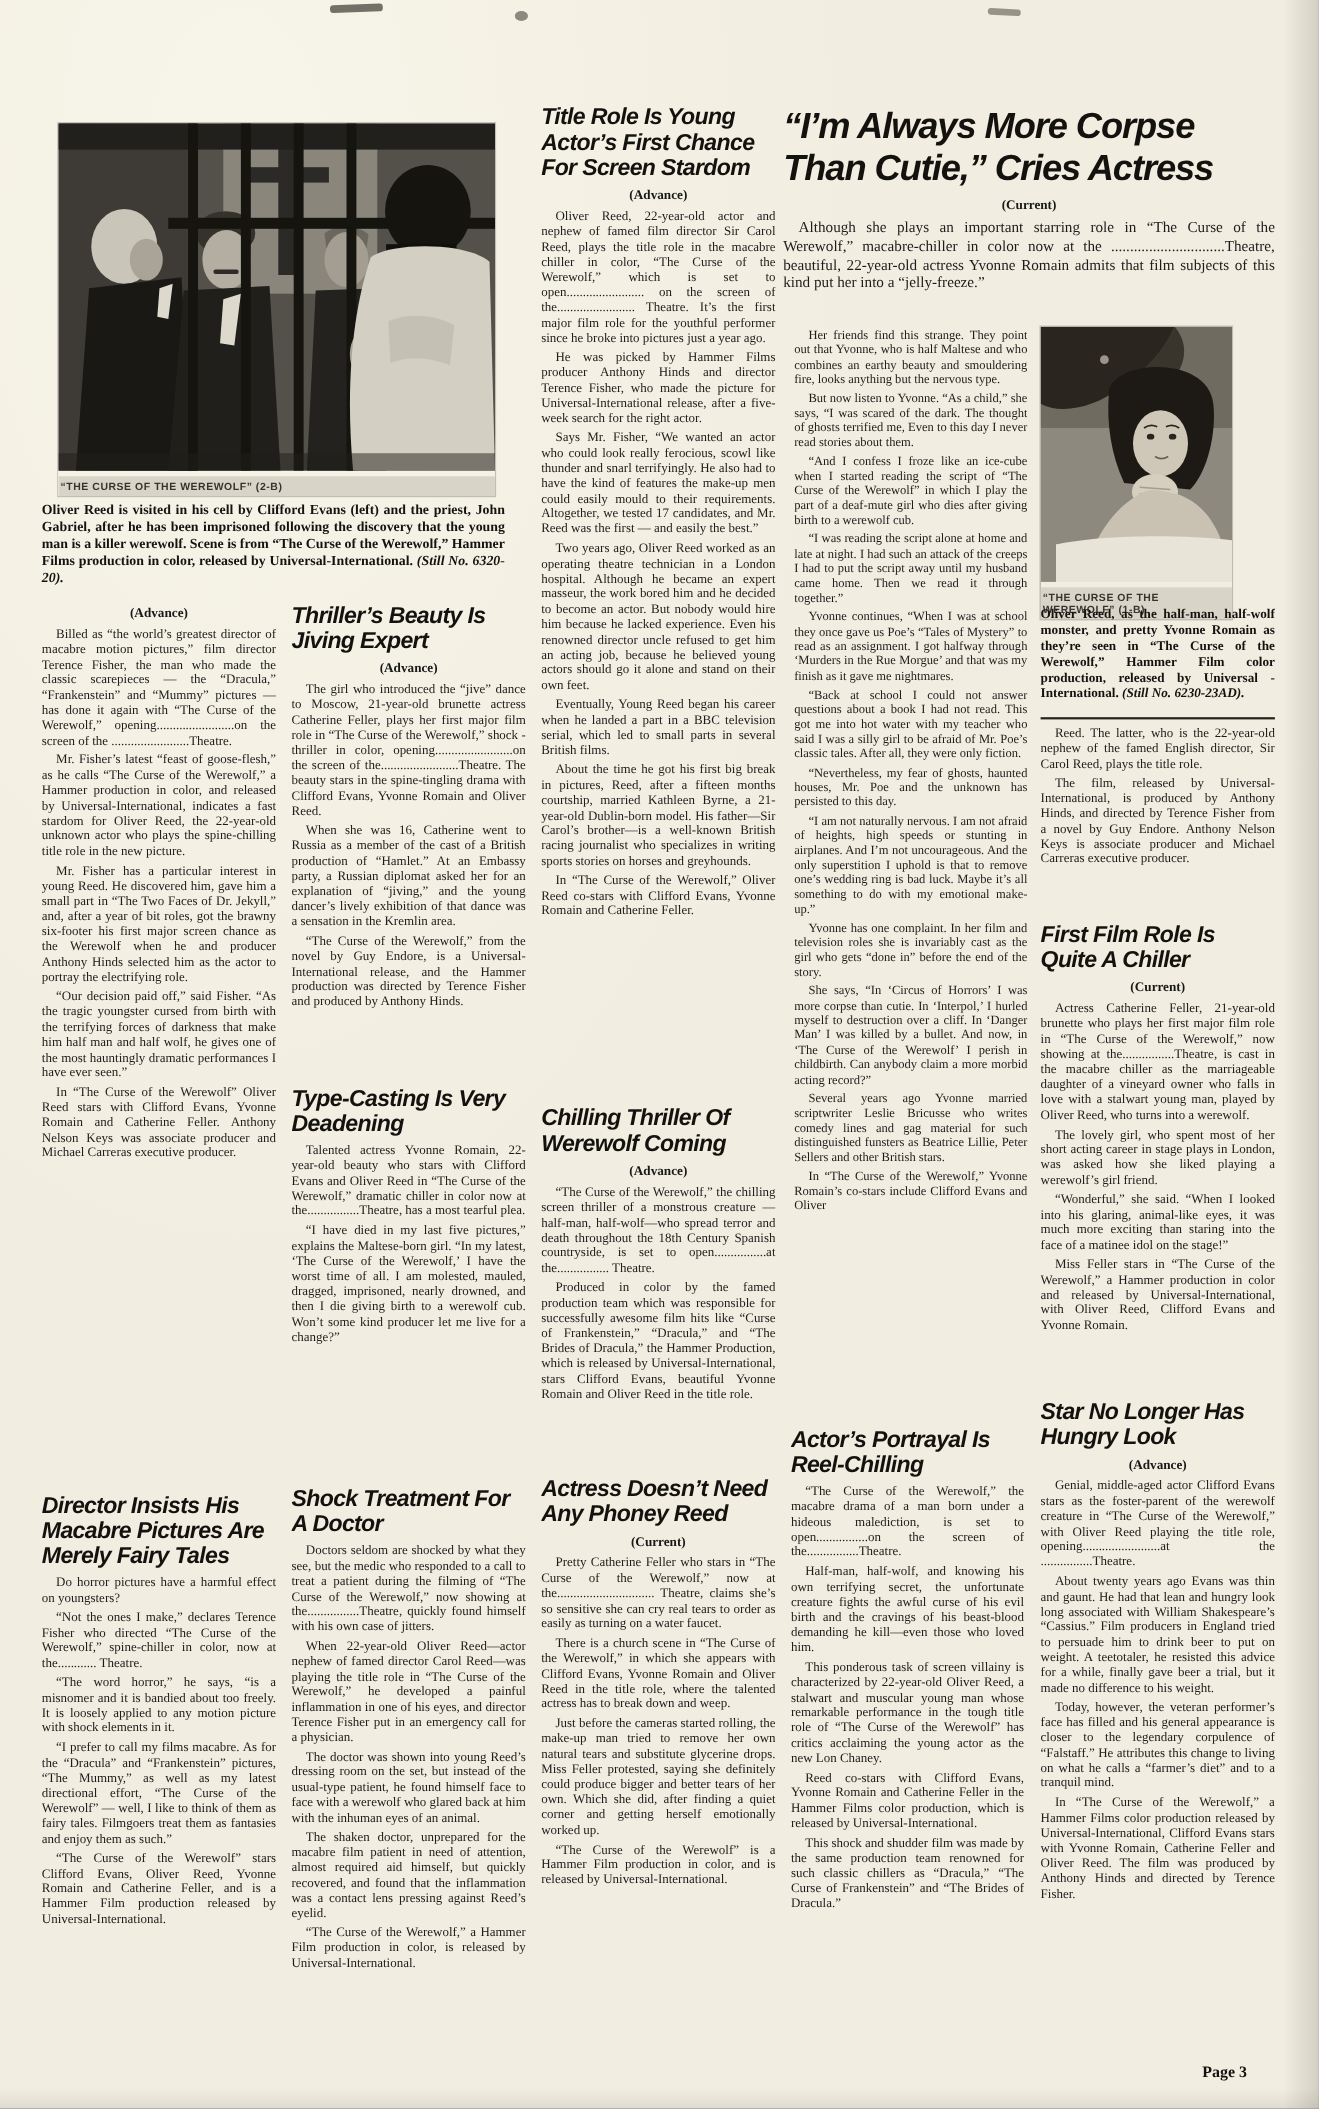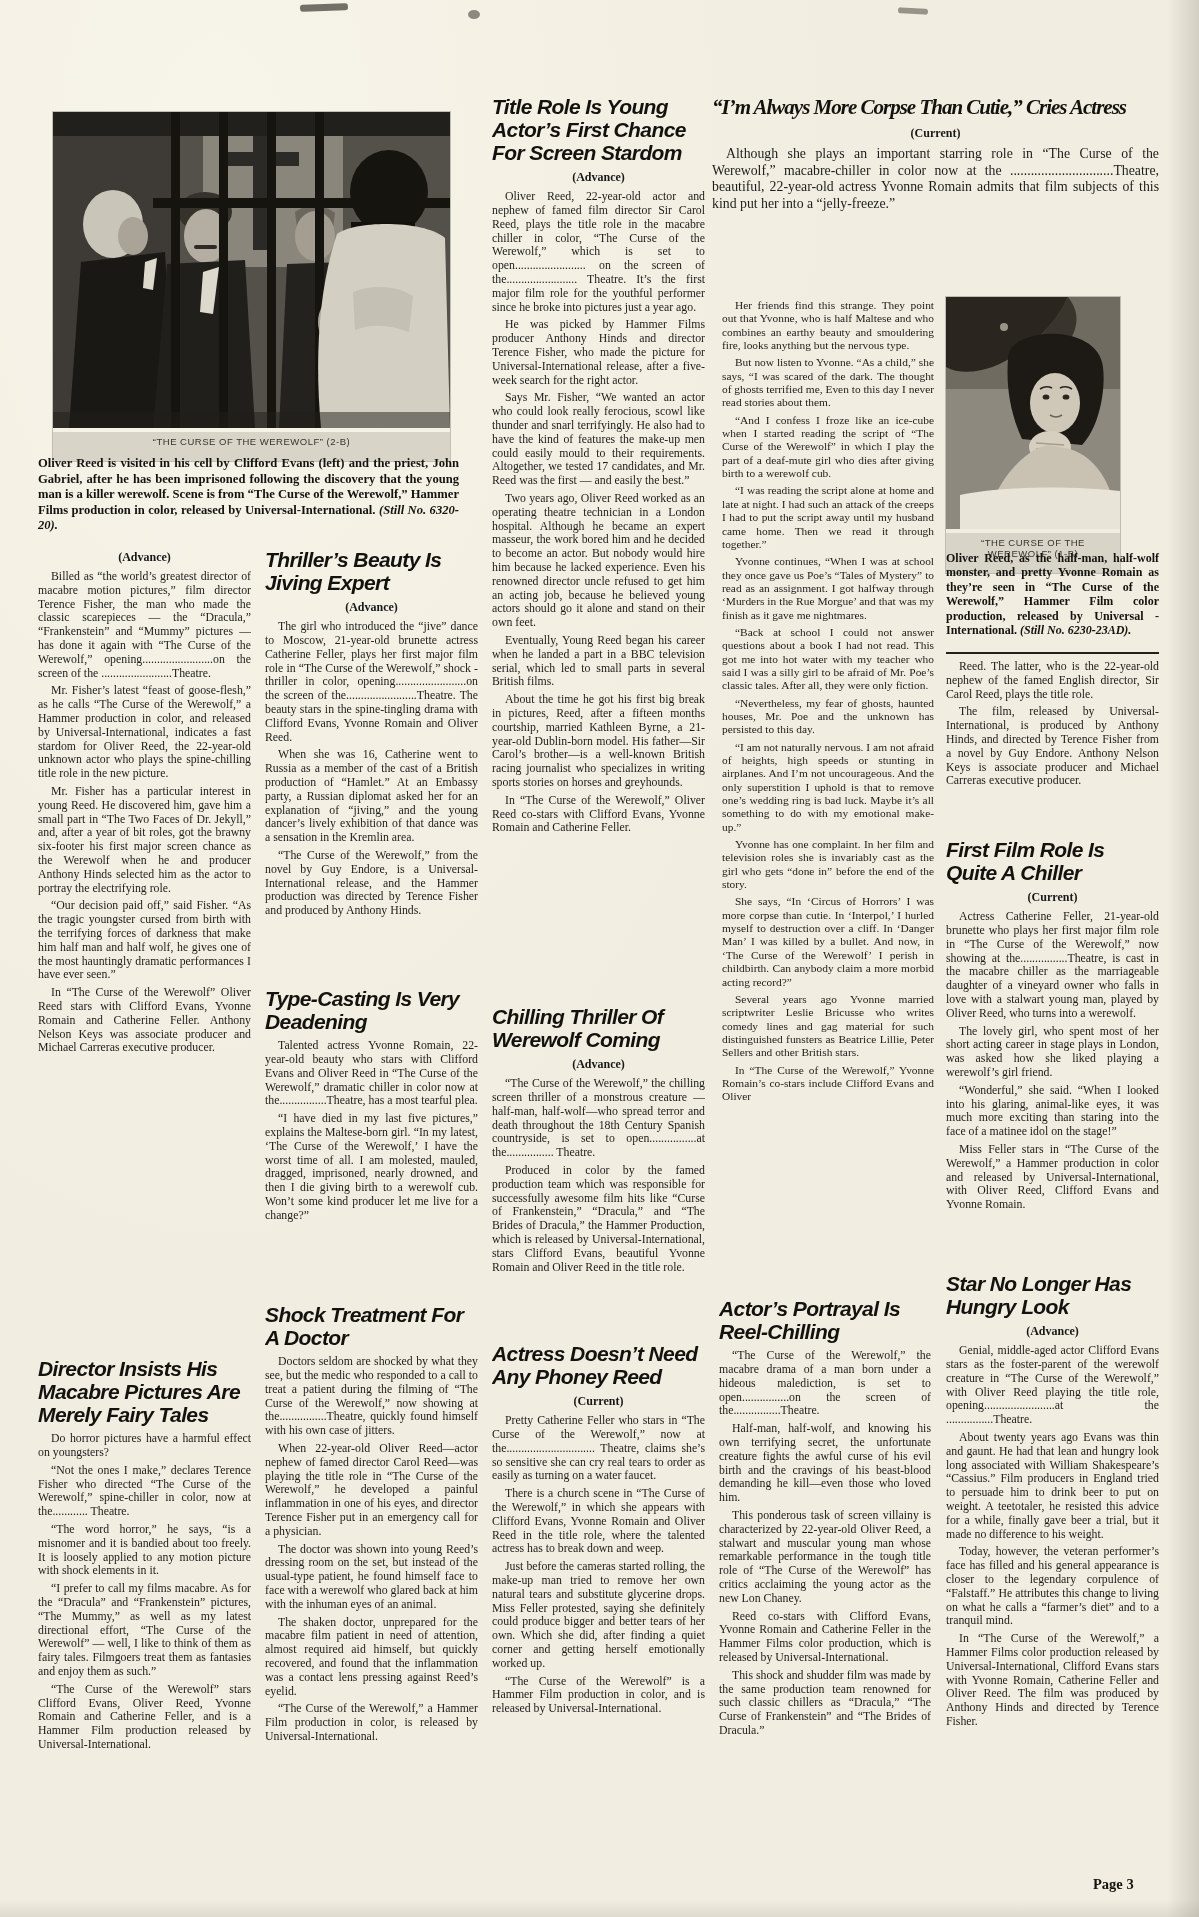--- a/index.html
+++ b/index.html
@@ -19,33 +19,33 @@
   .artifact { position:absolute; }
   .a1 { left:300px; top:4px; width:48px; height:7px; background:#47443c; border-radius:3px; transform:rotate(-2deg); opacity:.75; }
   .a2 { left:468px; top:10px; width:12px; height:9px; background:#55524a; border-radius:50%; opacity:.65; }
   .a3 { left:898px; top:8px; width:30px; height:6px; background:#4c4942; border-radius:3px; transform:rotate(3deg); opacity:.55; }
 
   .headline {
     font-family:"Liberation Sans", sans-serif; font-weight:bold; font-style:italic;
     color:#14120f; letter-spacing:-0.6px; line-height:1.1; margin-bottom:6px;
   }
   .h-col { font-size:21px; }
-  .h-big { font-size:21px; line-height:1.18; letter-spacing:-1px;font-family:Liberation Serif, serif; }
+  .h-big { font-size:33px; line-height:1.18; letter-spacing:-1px; }
   .tagline { text-align:center; font-weight:bold; font-size:12px; margin:2px 0 5px 0; color:#181818; }
   .bodytext p {
     font-size:11.8px; line-height:1.17; text-align:justify; text-indent:13px;
     margin-bottom:4px; hyphens:auto; color:#1d1c1a;
   }
   .corpse-a p { font-size:11.4px; }
   .article { overflow:hidden; }
 
   figure.photo { overflow:hidden; box-shadow:0 0 0 1px rgba(40,38,32,.25); }
   .strip {
     background:#d8d4c7; color:#36342e; font-family:"Liberation Sans", sans-serif;
-    font-weight:normal; font-size:9.5px; letter-spacing:.5px; text-align:center; padding:4px 2px 14px 2px;
+    font-weight:bold; font-size:9.5px; letter-spacing:.5px; padding:4px 2px 3px 2px;
   }
   .caption { font-weight:bold; text-align:justify; color:#141310; hyphens:auto; }
   .cap1 { font-size:12.6px; line-height:1.24; }
   .cap2 { font-size:12px;  line-height:1.2; }
   .still { font-style:italic; }
   .col-rule { border:0; border-top:2px solid #23211c; }
 
   .intro { font-size:13.8px; line-height:1.22; text-align:justify; text-indent:14px; hyphens:auto; }
   .page-num { font-weight:bold; font-size:14.5px; color:#14120f;text-align:center; }
 </style>
@@ -133,21 +133,21 @@
   </section>
 
   <section class="abs article" style="left:265px; top:987px; width:213px; max-height:310px;">
     <h2 class="headline h-col">Type-Casting Is Very Deadening</h2>
     <div class="bodytext">
       <p>Talented actress Yvonne Romain, 22-year-old beauty who stars with Clifford Evans and Oliver Reed in “The Curse of the Werewolf,” dramatic chiller in color now at the................Theatre, has a most tearful plea.</p>
       <p>“I have died in my last five pictures,” explains the Maltese-born girl. “In my latest, ‘The Curse of the Werewolf,’ I have the worst time of all. I am molested, mauled, dragged, imprisoned, nearly drowned, and then I die giving birth to a werewolf cub. Won’t some kind producer let me live for a change?”</p>
     </div>
   </section>
 
-  <section class="abs article" style="left:265px; top:1303px; width:213px; max-height:585px;">
+  <section class="abs article" style="left:265px; top:1351px; width:213px; max-height:585px;">
     <h2 class="headline h-col">Shock Treatment For A Doctor</h2>
     <div class="bodytext">
       <p>Doctors seldom are shocked by what they see, but the medic who responded to a call to treat a patient during the filming of “The Curse of the Werewolf,” now showing at the................Theatre, quickly found himself with his own case of jitters.</p>
       <p>When 22-year-old Oliver Reed—actor nephew of famed director Carol Reed—was playing the title role in “The Curse of the Werewolf,” he developed a painful inflammation in one of his eyes, and director Terence Fisher put in an emergency call for a physician.</p>
       <p>The doctor was shown into young Reed’s dressing room on the set, but instead of the usual-type patient, he found himself face to face with a werewolf who glared back at him with the inhuman eyes of an animal.</p>
       <p>The shaken doctor, unprepared for the macabre film patient in need of attention, almost required aid himself, but quickly recovered, and found that the inflammation was a contact lens pressing against Reed’s eyelid.</p>
       <p>“The Curse of the Werewolf,” a Hammer Film production in color, is released by Universal-International.</p>
     </div>
   </section>
 

